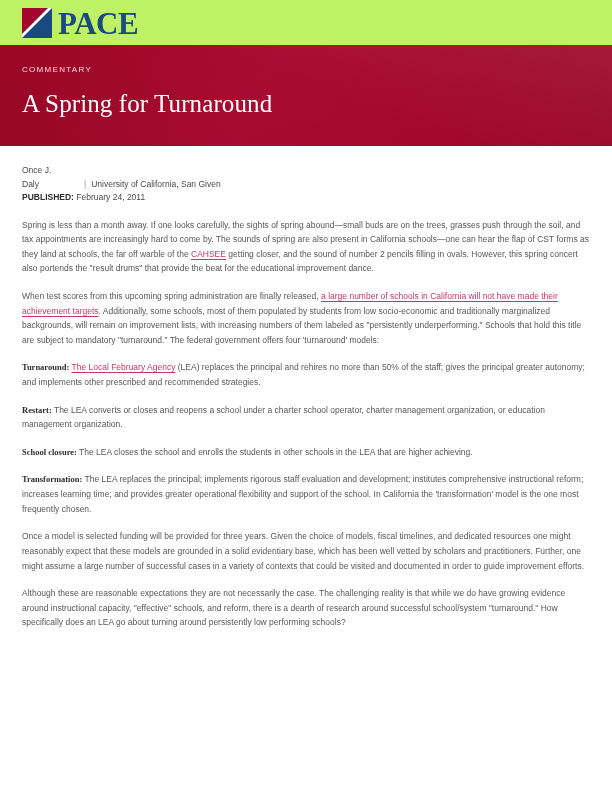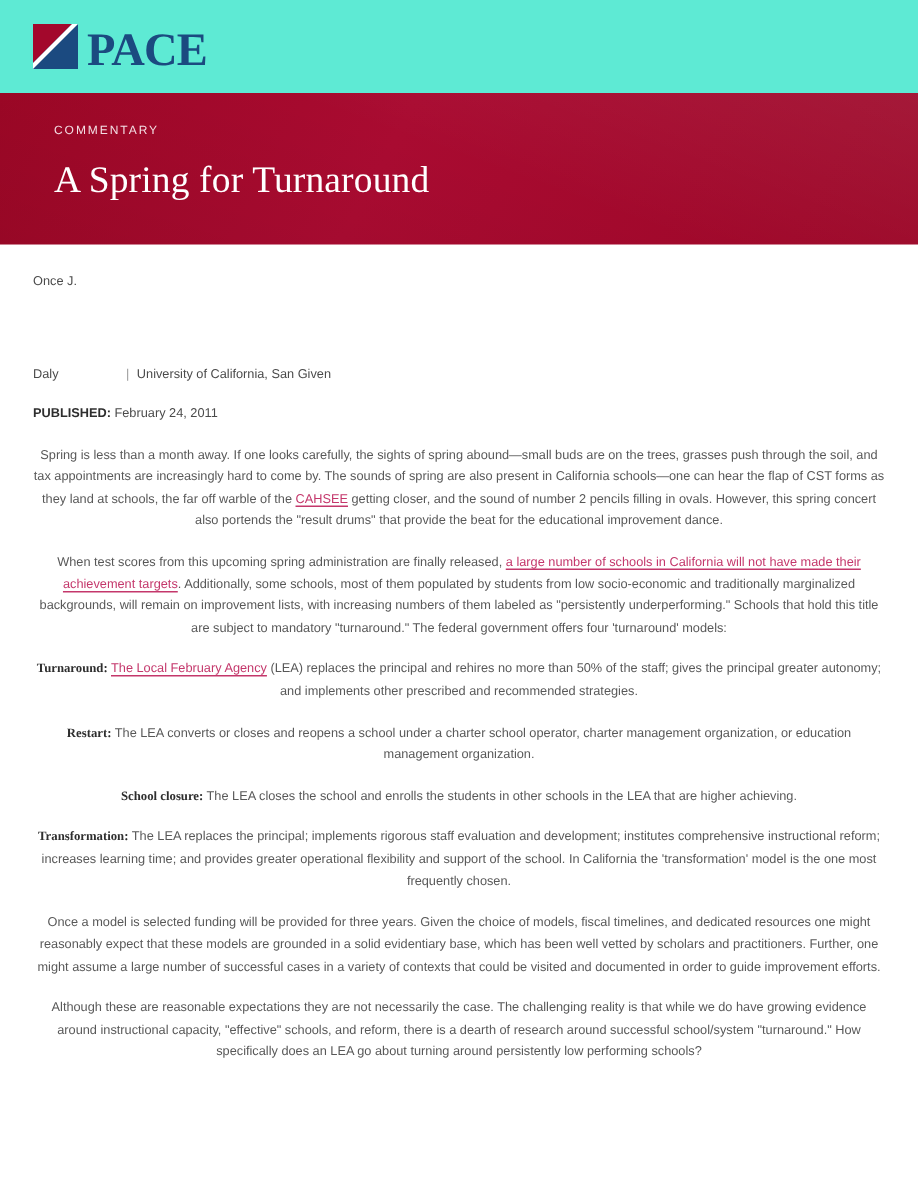--- a/index.html
+++ b/index.html
@@ -10,22 +10,22 @@
     width: 612px;
     height: 792px;
     background: #ffffff;
     font-family: "Liberation Sans", sans-serif;
     overflow: hidden;
     position: relative;
   }
 
   
   .logo-bar {
-    height: 62px;
-    background: #5eead4;
+    height: 45px;
+    background: #bef264;
     display: flex;
     align-items: center;
     padding-left: 22px;
     box-sizing: border-box;
   }
   .logo {
     display: flex;
     align-items: center;
     gap: 6px;
   }
@@ -43,21 +43,21 @@
     letter-spacing: -0.5px;
     color: #1b4a80;
     position: relative;
     top: 1px;
   }
 
   
   .title-band {
     height: 101px;
     background: linear-gradient(118deg, #9d0726 0%, #a90b31 42%, #9c0728 100%);
-    padding: 20px 22px 0 36px;
+    padding: 20px 22px 0 22px;
     box-sizing: border-box;
     position: relative;
   }
   .band-sheen {
     position: absolute;
     left: 0; right: 0; top: 0; bottom: 0;
     background: linear-gradient(200deg, rgba(255,255,255,0.07) 0%, rgba(255,255,255,0.0) 48%, rgba(0,0,0,0.05) 100%);
     pointer-events: none;
   }
   .kicker {
@@ -101,46 +101,44 @@
     flex-wrap: wrap;
   }
   .author-name {
     width: 62px;
     flex: 0 0 62px;
     color: #4a4a4a;
   }
   .author-affil-row {
     display: flex;
     width: 100%;
-    margin-top: 48px;
   }
   .author-sep {
     color: #9a9a9a;
     padding-right: 5px;
   }
   .author-affil {
     color: #4a4a4a;
   }
 
   .published {
     font-size: 8.5px;
     color: #4a4a4a;
-    margin-top: 13px;
   }
   .published b {
     color: #2e2e2e;
     font-weight: bold;
   }
 
   p.body {
     font-size: 8.5px;
     line-height: 1.72;
     color: #585858;
     margin: 12px 0 13px 0;
-    text-align: center;
+    text-align: left;
   }
   p.body:first-of-type { margin-top: 0; }
 
   .para-lead {
     font-weight: bold;
     color: #2e2e2e;
     font-family: Liberation Serif, serif;
   }
 
   a.inline-link {

